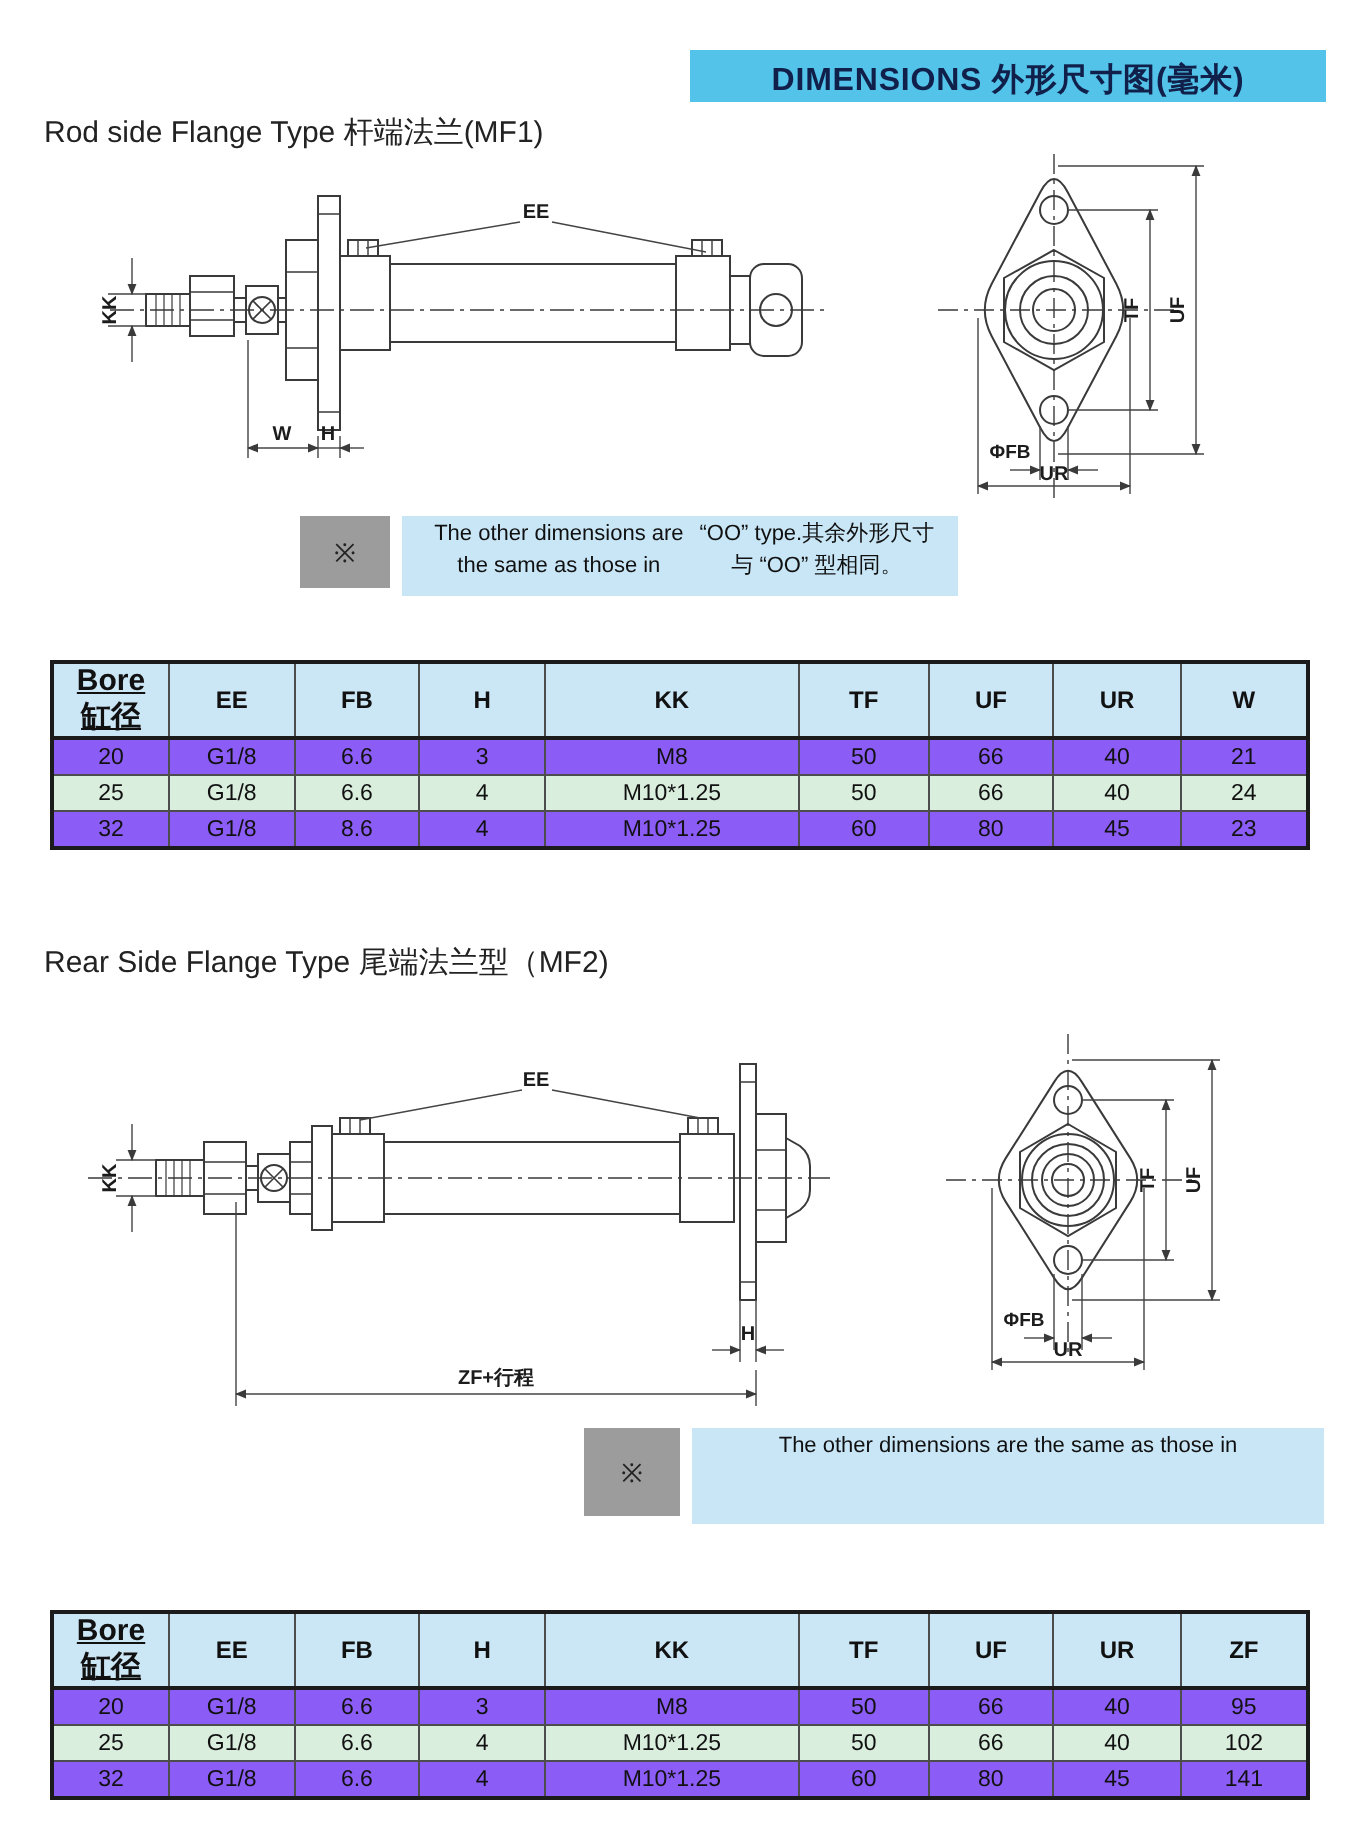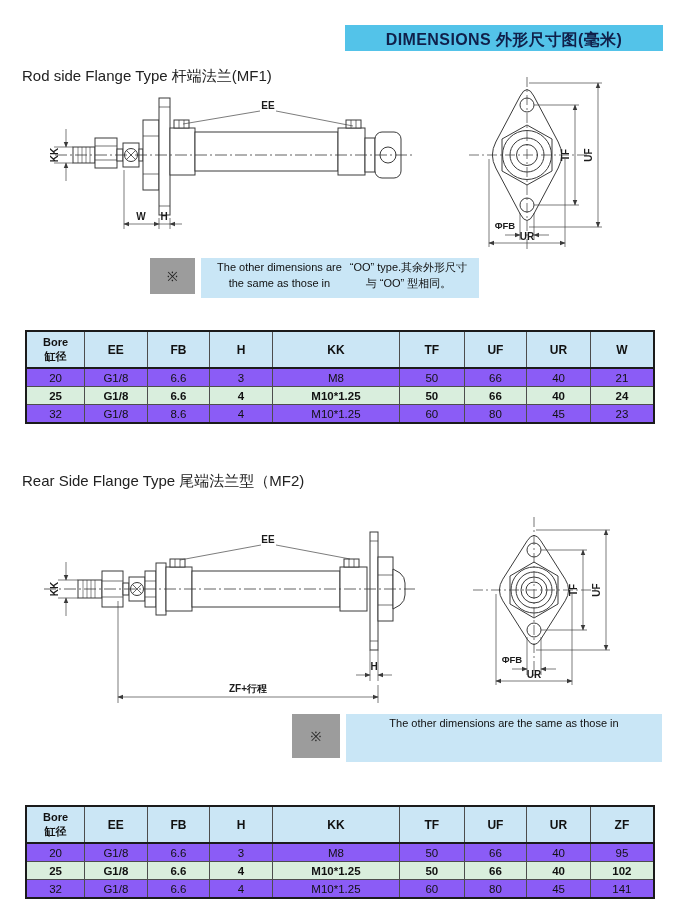--- a/index.html
+++ b/index.html
@@ -13,37 +13,37 @@
   .note .sym{background:#9c9c9c;display:flex;align-items:center;justify-content:center;
              font-size:13px;color:#222;}
   .note .txt{background:#c9e6f6;font-size:11px;line-height:1.45;display:flex;flex-direction:row;
              justify-content:center;text-align:center;padding:2px 10px;color:#101010;}
   table.spec{position:absolute;left:25px;border-collapse:collapse;table-layout:fixed;
              width:630px;background:#fff;border:2px solid #1b1b1b;}
   .spec th,.spec td{border:1px solid #4d4d4d;text-align:center;vertical-align:middle;
                     padding:0;font-size:11.5px;color:#111;}
   .spec thead th{background:#cbe6f5;font-weight:bold;font-size:12px;height:35px;
                  border-bottom:2px solid #1b1b1b;}
-  .spec thead th.bore{font-size:11px;line-height:1.2;}
+  .spec thead th.bore{font-size:15px;line-height:1.2;text-decoration:underline;}
   .spec tbody td{height:17px;background:#8b5cf6;}
-  .spec tbody tr.alt td{background:#d9eedd;font-weight:bold;}
+  .spec tbody tr.alt td{background:#d9eedd;}
   svg.draw{position:absolute;}
   .dlab{font-family:"Liberation Sans",sans-serif;font-size:10px;font-weight:bold;fill:#1c1c1c;}
   .dlab-s{font-family:"Liberation Sans",sans-serif;font-size:9.5px;font-weight:bold;fill:#1c1c1c;}
 </style>
 </head>
 <body>
 
 <div class="page">
 
   <div class="hdr">
     <span>DIMENSIONS 外形尺寸图(毫米)</span>
   </div>
 
-  <div class="sec-title" style="top:67px;">Rod side Flange Type 杆端法兰(MF1)</div>
+  <div class="sec-title" style="top:57px;">Rod side Flange Type 杆端法兰(MF1)</div>
 
   <svg class="draw" style="left:40px;top:80px;" width="380" height="175" viewBox="0 0 380 175">
     <defs>
       <marker id="ar-1" viewBox="0 0 10 10" refX="9" refY="5" markerWidth="8" markerHeight="8" orient="auto-start-reverse">
           <path d="M0 1L10 5L0 9z" fill="#3a3a3a"></path>
         </marker>
     </defs>
     <g fill="#fff" stroke="#3a3a3a" stroke-width="1">
       <rect x="33" y="67" width="22" height="16"></rect>
       <path d="M38 67v16M42 67v16M46 67v16M50 67v16" fill="none" stroke-width="0.6"></path>

